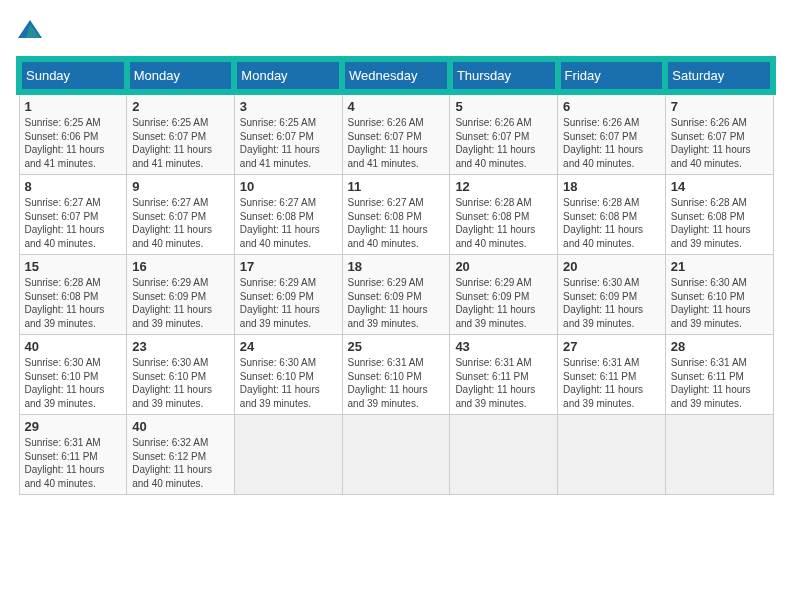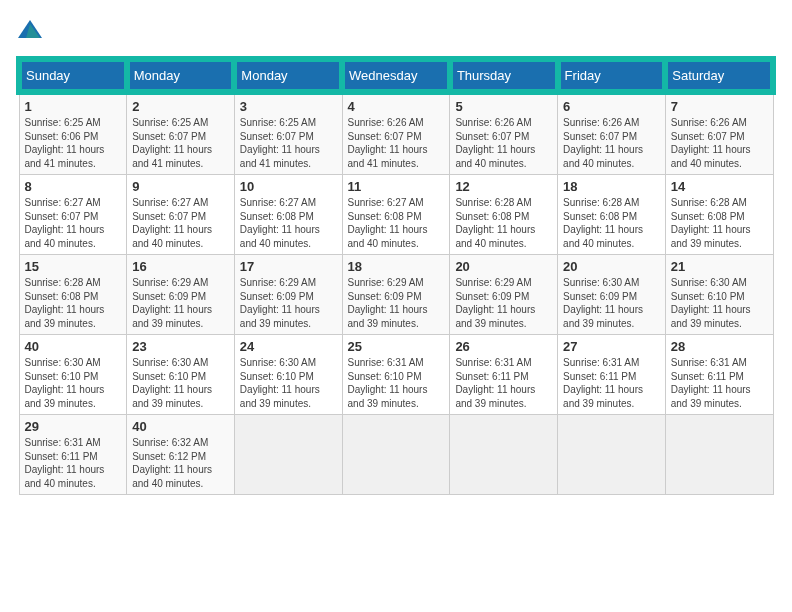--- a/index.html
+++ b/index.html
@@ -333,21 +333,21 @@
       </td>
         <td>
         <span class="day-number">25</span>
         <div class="day-info">
           Sunrise: 6:31 AM<br>
           Sunset: 6:10 PM<br>
           Daylight: 11 hours and 39 minutes.
         </div>
       </td>
         <td>
-        <span class="day-number">26</span>
+        <span class="day-number">43</span>
         <div class="day-info">
           Sunrise: 6:31 AM<br>
           Sunset: 6:11 PM<br>
           Daylight: 11 hours and 39 minutes.
         </div>
       </td>
         <td>
         <span class="day-number">27</span>
         <div class="day-info">
           Sunrise: 6:31 AM<br>

